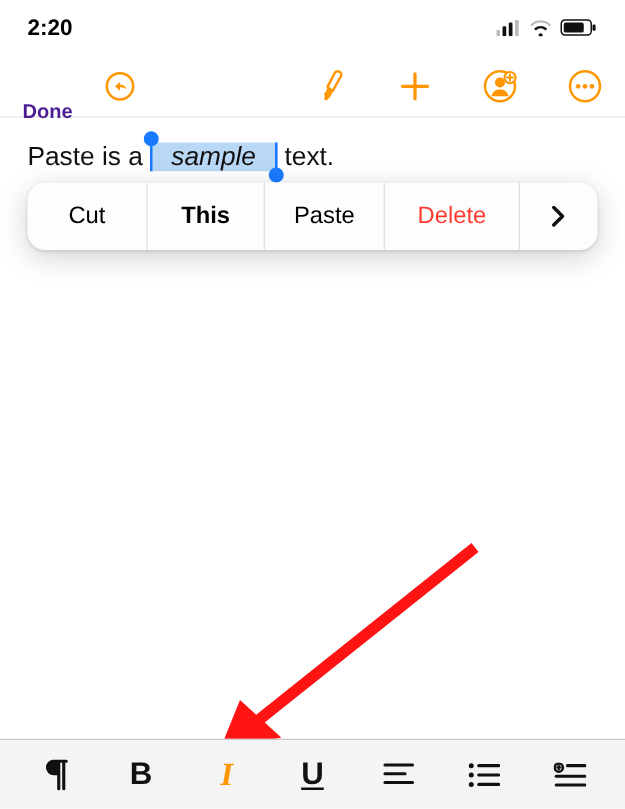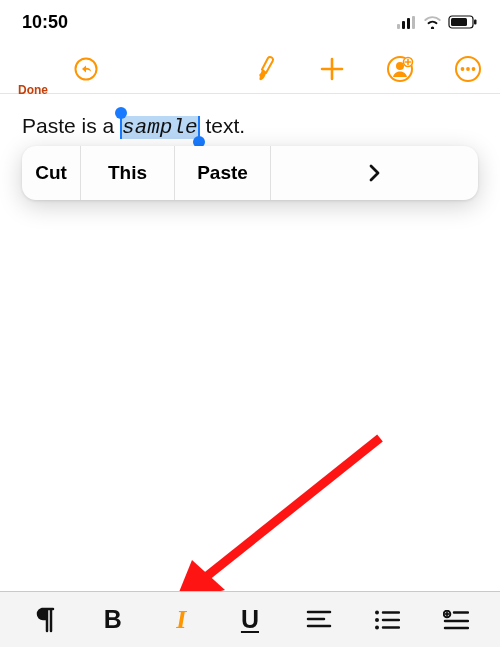--- a/index.html
+++ b/index.html
@@ -5,54 +5,54 @@
   * { box-sizing: border-box; margin: 0; padding: 0; }
   html, body { width: 500px; height: 647px; font-family: -apple-system, Helvetica, Arial, sans-serif; background: #fff; overflow: hidden; }
   
   .status-bar { height: 44px; display: flex; align-items: center; justify-content: space-between; padding: 0 22px; }
   .status-time { font-weight: 600; font-size: 18px; }
   .status-icons { display: flex; align-items: center; gap: 6px; }
   
   .toolbar { height: 50px; display: flex; align-items: center; padding: 0 18px; border-bottom: 1px solid #e5e5e5; }
   .toolbar-left { display: flex; align-items: center; gap: 24px; }
   .toolbar-right { display: flex; align-items: center; gap: 40px; margin-left: auto; }
-  .done-btn { color: #c2410c; font-weight: 700; font-size: 12px; margin-top: 43px; }
+  .done-btn { color: #4c1d95; font-weight: 700; font-size: 16px; margin-top: 43px; }
   .tool-icon { color: #ff9500; width: 28px; height: 28px; display: flex; align-items: center; justify-content: center; }
   
   .document-area { padding: 18px 22px; position: relative; }
   .doc-text { font-size: 21px; color: #111; line-height: 1.3; }
-  .selected-word { font-style: italic; background: #b9d8f6; position: relative; padding: 0 2px; font-family: Liberation Mono, monospace; }
+  .selected-word { font-style: italic; background: #b9d8f6; position: relative; padding: 0 17px; }
   .sel-handle { position: absolute; width: 12px; height: 12px; background: #187bff; border-radius: 50%; }
   .sel-handle.start { top: -9px; left: -5px; }
   .sel-handle.end { bottom: -9px; right: -5px; }
   .sel-bar { position: absolute; width: 2px; height: 100%; background: #187bff; top: 0; }
   .sel-bar.start { left: 0; }
   .sel-bar.end { right: 0; }
   
   .context-menu { position: absolute; top: 52px; left: 22px; right: 22px; background: #fdfdfd; border-radius: 14px; box-shadow: 0 6px 24px rgba(0,0,0,0.18), 0 1px 3px rgba(0,0,0,0.1); display: flex; height: 54px; overflow: hidden; }
   .ctx-item { flex: 0 0 auto; display: flex; align-items: center; justify-content: center; font-size: 19px; padding: 0 22px; border-right: 1px solid #e0e0e0; font-weight: 500; }
   .ctx-item:last-child { border-right: none; }
-  .ctx-item.cut { width: 59px; padding: 0; font-weight: 700;}
+  .ctx-item.cut { width: 96px; padding: 0; font-weight: 400;}
   .ctx-item.copy { width: 94px; padding: 0; font-weight: 600;}
-  .ctx-item.paste { width: 96px; padding: 0; font-weight: bold; }
+  .ctx-item.paste { width: 96px; padding: 0; }
   .ctx-item.delete { color: #ff3b30; width: 108px; padding: 0;}
   .ctx-item.more { flex: 1; padding: 0; font-weight: 700; }
   
   .arrow-svg { position: absolute; top: 430px; left: 155px; pointer-events: none; }
   
   .format-bar { position: absolute; bottom: 0; left: 0; right: 0; height: 56px; background: #f4f4f5; border-top: 1px solid #c9c9cc; display: flex; align-items: center; justify-content: space-around; padding: 0 10px; }
   .fmt-btn { width: 44px; height: 44px; display: flex; align-items: center; justify-content: center; font-size: 25px; font-weight: 700; color: #111; }
   .fmt-btn.italic { color: #ff9500; font-style: italic; font-family: Georgia, serif; font-size: 26px; }
   .fmt-btn.underline { text-decoration: underline; text-underline-offset: 3px; }
 </style>
 </head>
 <body>
 
 <div class="status-bar">
-  <div class="status-time">10:50</div>
+  <div class="status-time">2:20</div>
   <div class="status-icons">
     <svg width="20" height="13" viewBox="0 0 20 13">
         <rect x="0" y="8" width="3" height="5" rx="1" fill="#bbb"></rect>
         <rect x="5" y="5" width="3" height="8" rx="1" fill="#111"></rect>
         <rect x="10" y="2" width="3" height="11" rx="1" fill="#111"></rect>
         <rect x="15" y="0" width="3" height="13" rx="1" fill="#bbb"></rect>
       </svg>
     <svg width="19" height="14" viewBox="0 0 19 14">
         <path d="M9.5 11.5 a1.6 1.6 0 1 0 0.001 0 Z" fill="#111"></path>
         <path d="M5.5 8.2 a6 6 0 0 1 8 0" stroke="#111" stroke-width="1.9" fill="none" stroke-linecap="round"></path>
@@ -109,20 +109,21 @@
   </div>
 </div>
 
 <div class="document-area">
   <div class="doc-text"><span>Paste is a </span><span class="selected-word"><span class="sel-bar start"></span><span class="sel-handle start"></span><span>sample</span><span class="sel-bar end"></span><span class="sel-handle end"></span></span><span> text.</span></div>
 
   <div class="context-menu">
     <div class="ctx-item cut">Cut</div>
     <div class="ctx-item copy">This</div>
     <div class="ctx-item paste">Paste</div>
+    <div class="ctx-item delete">Delete</div>
     <div class="ctx-item more">
       <svg width="12" height="18" viewBox="0 0 12 18">
           <path d="M2 2 l7 7 l-7 7" stroke="#111" stroke-width="2.8" fill="none" stroke-linecap="round" stroke-linejoin="round"></path>
         </svg>
     </div>
   </div>
 </div>
 
 <svg class="arrow-svg" width="240" height="180" viewBox="0 0 240 180">
   <line x1="225" y1="8" x2="42" y2="154" stroke="#ff1414" stroke-width="9"></line>

